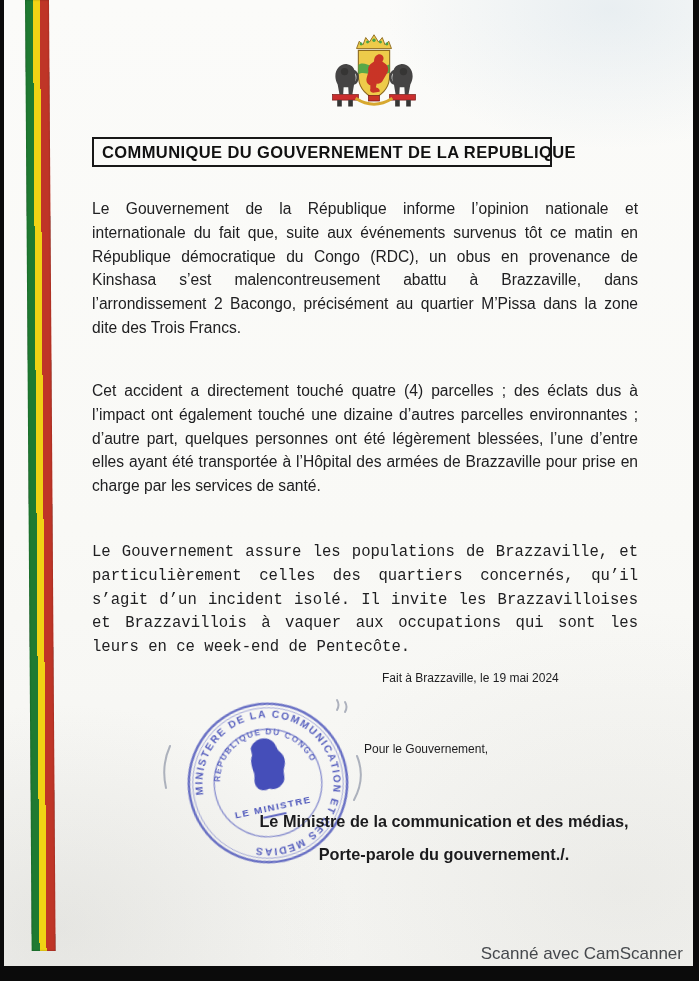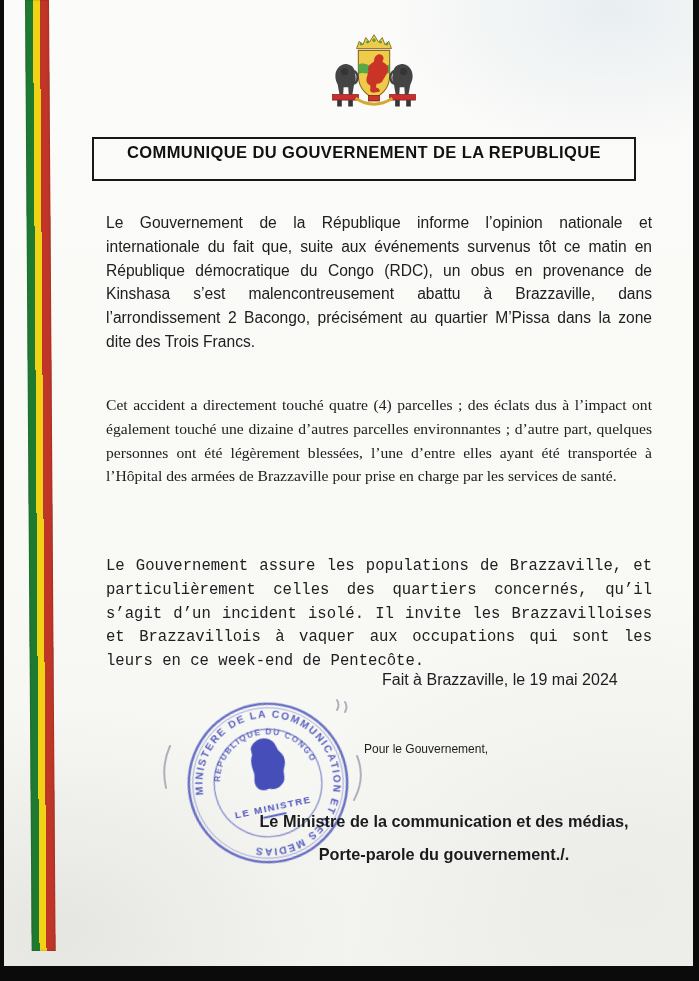--- a/index.html
+++ b/index.html
@@ -11,31 +11,31 @@
           radial-gradient(ellipse 420px 320px at 8% 96%, rgba(176,176,170,.22), transparent 70%),
           radial-gradient(ellipse 500px 400px at 90% 92%, rgba(190,190,184,.18), transparent 70%),
           linear-gradient(180deg,#fbfbf9 0%,#f9f9f6 55%,#f4f4f1 100%);}
   .stripe{position:absolute;left:21px;top:0;width:24px;height:951px;
           transform:rotate(-0.4deg);transform-origin:top center;
           background:linear-gradient(90deg,
             var(--g) 0 33%, var(--y) 33% 62%, var(--r) 62% 100%);
           box-shadow:0 0 2px rgba(0,0,0,.35) inset;}
   .emblem{position:absolute;left:324px;top:31px;width:92px;height:94px;
           filter:saturate(.95) blur(.2px);opacity:.96;}
-  .title-box{position:absolute;left:88px;top:137px;width:544px;box-sizing:border-box;
-             border:2px solid #181818;padding:4px 8px 17px;
+  .title-box{position:absolute;left:88px;top:137px;width:460px;box-sizing:border-box;
+             border:2px solid #181818;padding:4px 8px 3px;
              font-weight:bold;font-size:16.5px;letter-spacing:.4px;color:#111;
              text-align:center;white-space:nowrap;}
-  .para{position:absolute;left:88px;width:546px;margin:14px;
+  .para{position:absolute;left:88px;width:546px;margin:0;
         font-size:15.6px;line-height:23.8px;color:#202022;
         text-align:justify;}
   .p1{top:197px;}
-  .p2{top:379px;font-family:Liberation Serif, serif;}
+  .p2{top:379px;}
   .p3{top:541px;font-family:Liberation Mono, monospace;}
-  .dateline{position:absolute;left:378px;top:671px;font-size:16px;color:#1d1d1f;}
+  .dateline{position:absolute;left:378px;top:671px;font-size:12px;color:#1d1d1f;}
   .pour{position:absolute;left:360px;top:742px;font-size:12px;color:#1d1d1f;}
   .stamp{position:absolute;left:178px;top:697px;width:172px;height:172px;
          transform:rotate(-12deg);opacity:.92;filter:blur(.25px);}
   .pen{position:absolute;left:150px;top:688px;width:240px;height:180px;}
   .sig{position:absolute;left:180px;width:520px;text-align:center;
        font-weight:bold;font-size:16.3px;color:#1b1b1d;}
   .sig1{top:812px;}
   .sig2{top:845px;}
   .footer{position:absolute;right:10px;top:944px;font-size:17px;color:#45484c;}
 </style>
@@ -120,14 +120,15 @@
         <path d="M183,12 q3,5 0,10"></path>
         <path d="M191,14 q3,5 0,10"></path>
         <path d="M203,68 q9,22 -3,44"></path>
         <path d="M16,58 q-9,20 -4,42"></path>
       </g>
     </svg>
 
     <div class="sig sig1">Le Ministre de la communication et des médias,</div>
     <div class="sig sig2">Porte-parole du gouvernement./.</div>
 
+    <div class="footer">Scanné avec CamScanner</div>
   </div>
 </div>
 
 </body></html>

